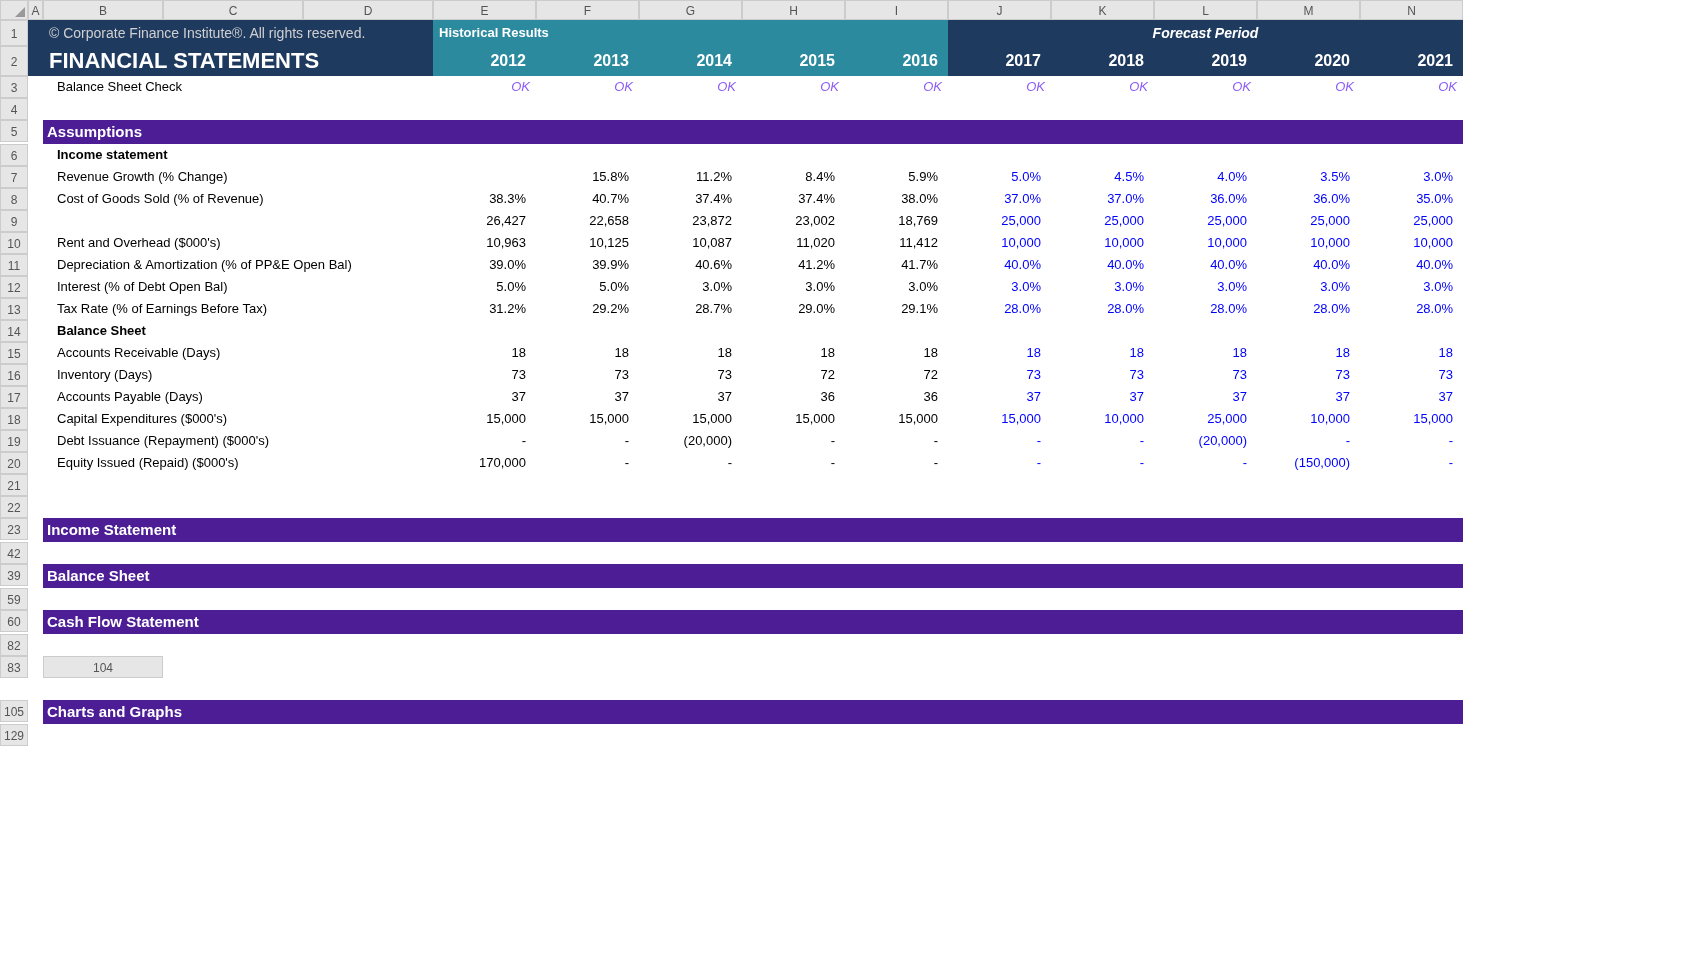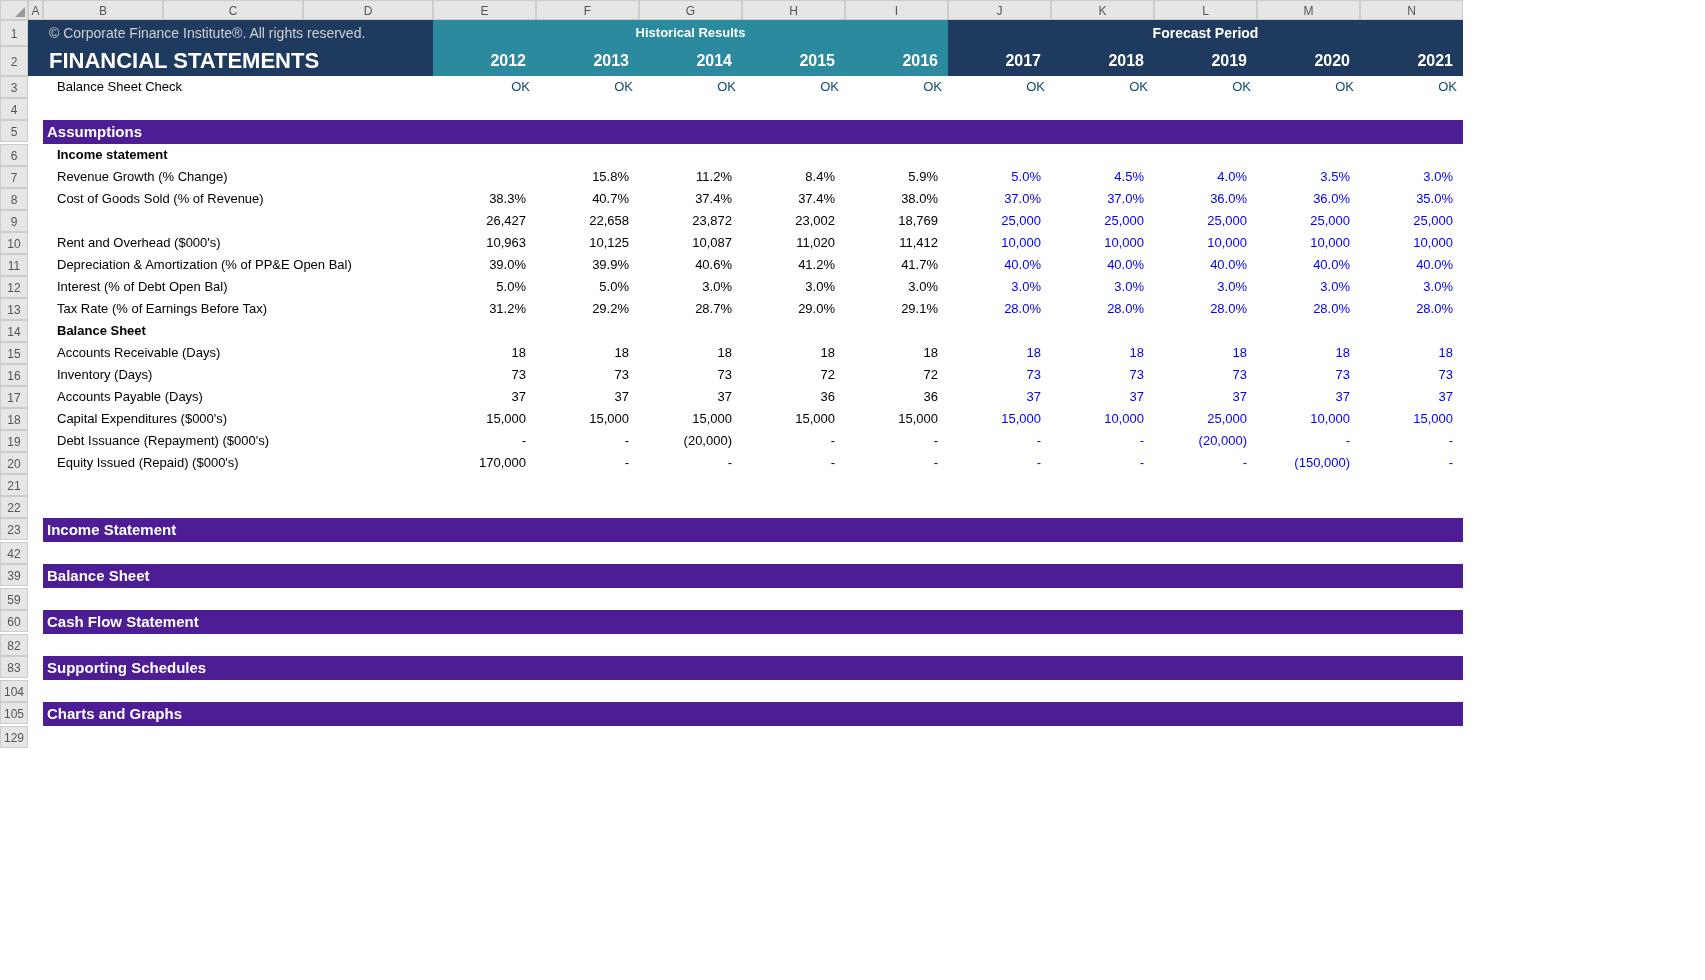--- a/index.html
+++ b/index.html
@@ -5,35 +5,35 @@
 * { box-sizing: border-box; margin: 0; padding: 0; }
 body { font-family: Arial, sans-serif; font-size: 13px; background: #fff; color: #000; }
 .sheet { display: grid; grid-template-columns: 28px 15px 120px 140px 130px repeat(10, 103px); }
 .hdr { background: #e6e6e6; border: 1px solid #ccc; text-align: center; font-size: 12px; color: #555; height: 20px; line-height: 20px; position: sticky; top: 0; }
 .rowhdr { background: #e6e6e6; border: 1px solid #ccc; text-align: center; font-size: 12px; color: #555; height: 22px; line-height: 22px; }
 .corner { background: #e6e6e6; border: 1px solid #ccc; height: 20px; position: relative; }
 .corner::after { content: ""; position: absolute; right: 2px; bottom: 2px; border-left: 10px solid transparent; border-bottom: 10px solid #999; }
 .cell { height: 22px; line-height: 22px; padding: 0 6px; white-space: nowrap; overflow: hidden; }
 .r1 { height: 26px; line-height: 26px; }
 .dark-navy { background: #1f3a5f; color: #fff; }
-.teal { background: #2b8a9e; color: #fff; font-weight: bold; text-align: center; }
+.teal { background: #2b8a9e; color: #fff; font-weight: bold; text-align: left; }
 .navy { background: #1f3a5f; color: #fff; font-weight: bold; text-align: center; font-size: 16px; }
 .navy-right { text-align: right; padding-right: 10px; }
 .copyright { font-size: 14px; color: #d0d0d0; }
 .title-big { font-size: 22px; font-weight: bold; }
-.ok { color: #0c4a6e; text-align: right; }
+.ok { color: #8b5cf6; font-style: italic; text-align: right; }
 .orange-bar { background: #4c1d95; color: #fff; font-weight: bold; font-size: 15px; height: 24px; line-height: 24px; padding-left: 4px; }
 .bold { font-weight: bold; }
 .num { text-align: right; padding-right: 10px; }
 .blue { color: #0000ff; }
 .indent { padding-left: 14px; }
 .span-full { grid-column: 2 / -1; }
 .span-bcd { grid-column: 3 / 6; }
 .span-hist { grid-column: 6 / 11; }
-.span-fcst { grid-column: 11 / 16; }
+.span-fcst { grid-column: 11 / 16; font-style: italic; }
 .span-e { grid-column: 6; }
 .span-f { grid-column: 7; }
 .span-g { grid-column: 8; }
 .span-h { grid-column: 9; }
 .span-i { grid-column: 10; }
 .span-j { grid-column: 11; }
 .span-k { grid-column: 12; }
 .span-l { grid-column: 13; }
 .span-m { grid-column: 14; }
 .span-n { grid-column: 15; }
@@ -313,21 +313,20 @@
 
   <div class="rowhdr">60</div>
   <div class="cell"></div>
   <div class="orange-bar" style="grid-column:3/-1;">Cash Flow Statement</div>
 
   <div class="rowhdr">82</div>
   <div class="cell span-full"></div>
 
   <div class="rowhdr">83</div>
   <div class="cell"></div>
-  <div class="orange-bar" style="grid-column:3/-1;">Supporting Schedules</div>
 
   <div class="rowhdr">104</div>
   <div class="cell span-full"></div>
 
   <div class="rowhdr">105</div>
   <div class="cell"></div>
   <div class="orange-bar" style="grid-column:3/-1;">Charts and Graphs</div>
 
   <div class="rowhdr">129</div>
   <div class="cell span-full"></div>

